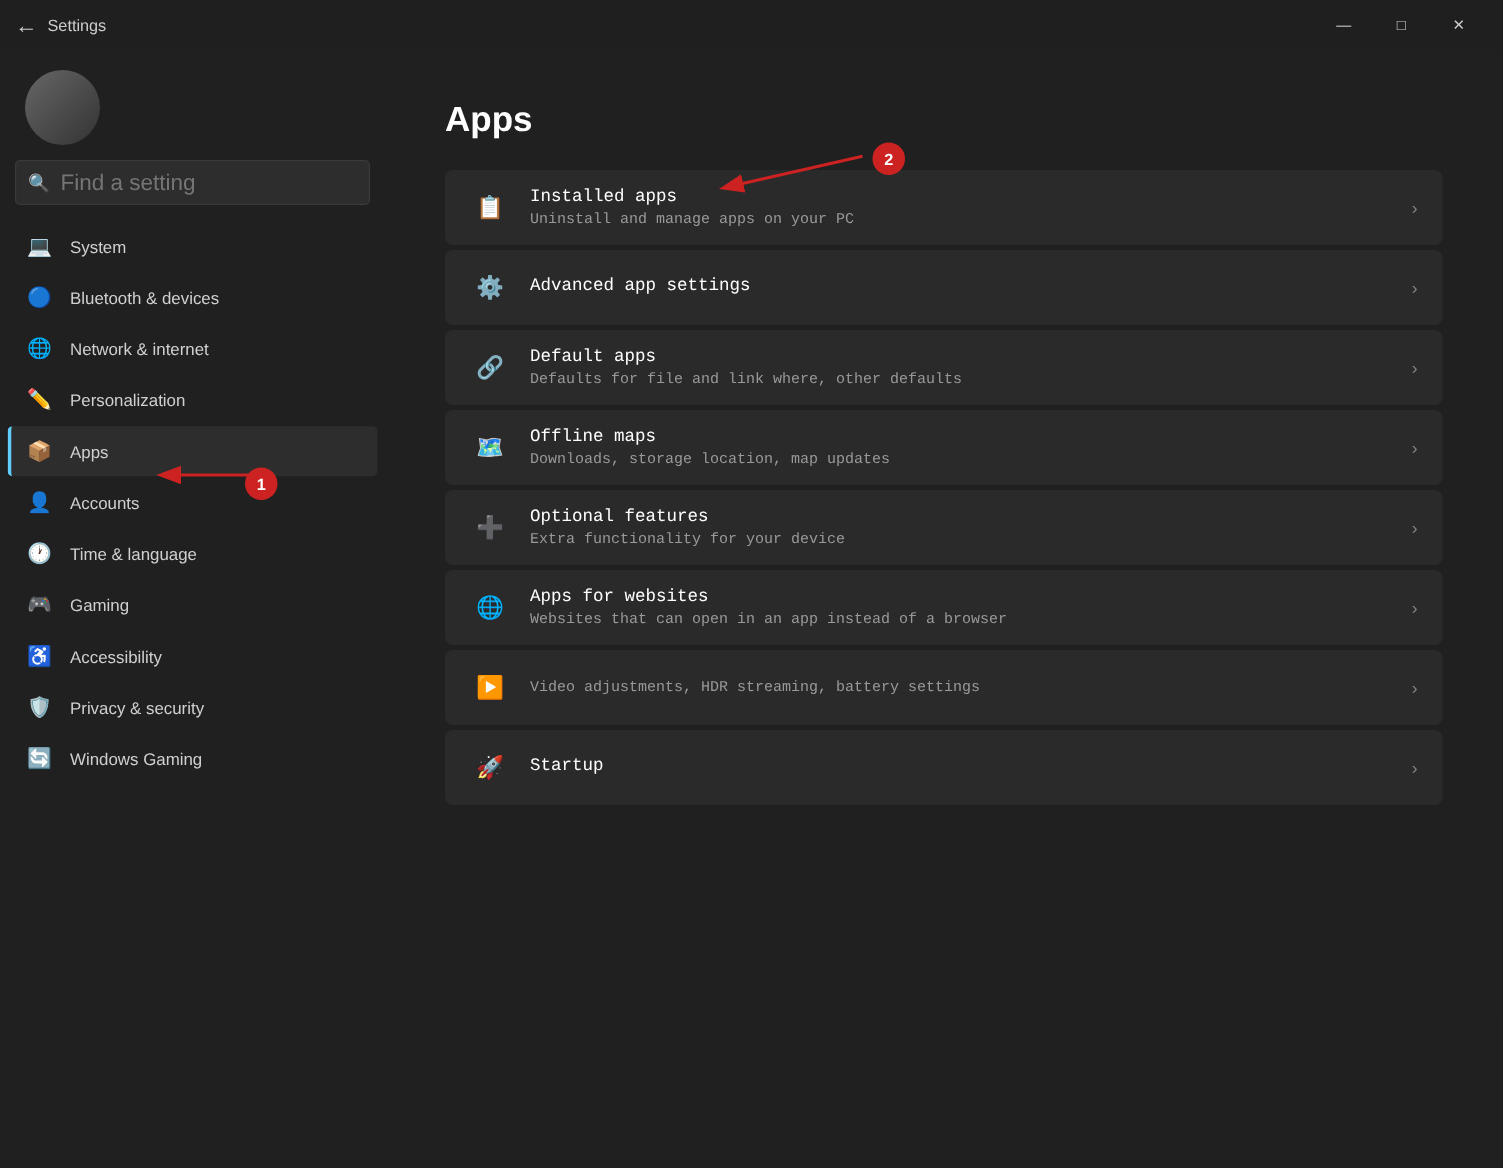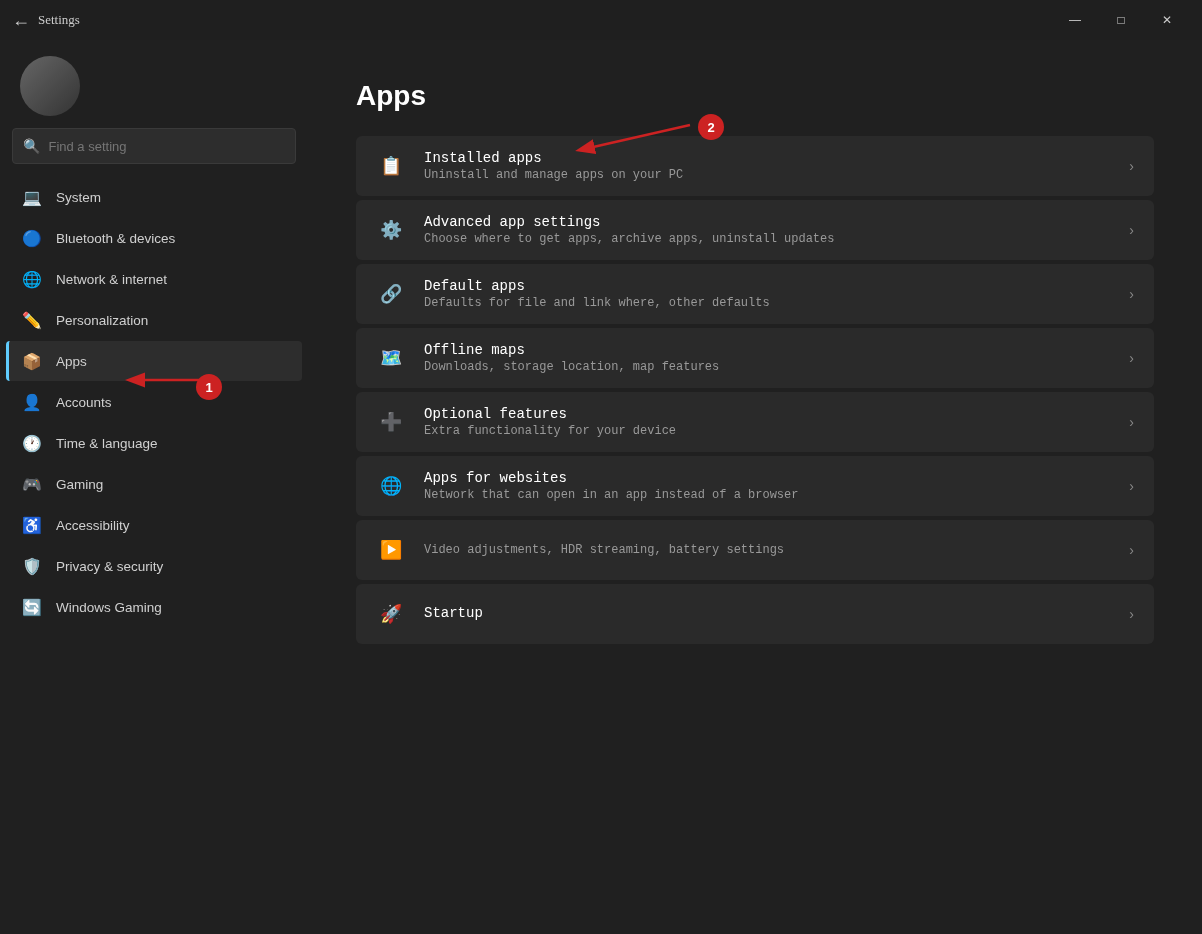--- a/index.html
+++ b/index.html
@@ -23,21 +23,20 @@
       background: #1f1f1f;
       display: flex;
       align-items: center;
       padding: 0 12px;
       flex-shrink: 0;
     }
     .titlebar-title {
       font-size: 13px;
       color: #ccc;
       margin-left: 8px;
-      font-family: Liberation Serif, serif;
     }
     .titlebar-controls {
       margin-left: auto;
       display: flex;
       gap: 0;
     }
     .titlebar-btn {
       width: 46px;
       height: 32px;
       display: flex;
@@ -92,21 +91,21 @@
       align-items: center;
       padding: 0 10px;
       gap: 8px;
       cursor: text;
     }
     .search-box input {
       background: transparent;
       border: none;
       outline: none;
       color: #aaa;
-      font-size: 13px;
+      font-size: 18px;
       flex: 1;
     }
     .search-icon-svg {
       color: #aaa;
       font-size: 14px;
     }
     .nav-item {
       display: flex;
       align-items: center;
       padding: 10px 16px;
@@ -308,53 +307,52 @@
       <div class="settings-item-text">
         <div class="settings-item-title">Installed apps</div>
         <div class="settings-item-desc">Uninstall and manage apps on your PC</div>
       </div>
       <span class="settings-item-chevron">›</span>
     </div>
           <div class="settings-item">
       <div class="settings-item-icon">⚙️</div>
       <div class="settings-item-text">
         <div class="settings-item-title">Advanced app settings</div>
-        <div class="settings-item-desc">Choose where to get apps, archive apps, uninstall updates</div>
       </div>
       <span class="settings-item-chevron">›</span>
     </div>
           <div class="settings-item">
       <div class="settings-item-icon">🔗</div>
       <div class="settings-item-text">
         <div class="settings-item-title">Default apps</div>
         <div class="settings-item-desc">Defaults for file and link where, other defaults</div>
       </div>
       <span class="settings-item-chevron">›</span>
     </div>
           <div class="settings-item">
       <div class="settings-item-icon">🗺️</div>
       <div class="settings-item-text">
         <div class="settings-item-title">Offline maps</div>
-        <div class="settings-item-desc">Downloads, storage location, map features</div>
+        <div class="settings-item-desc">Downloads, storage location, map updates</div>
       </div>
       <span class="settings-item-chevron">›</span>
     </div>
           <div class="settings-item">
       <div class="settings-item-icon">➕</div>
       <div class="settings-item-text">
         <div class="settings-item-title">Optional features</div>
         <div class="settings-item-desc">Extra functionality for your device</div>
       </div>
       <span class="settings-item-chevron">›</span>
     </div>
           <div class="settings-item">
       <div class="settings-item-icon">🌐</div>
       <div class="settings-item-text">
         <div class="settings-item-title">Apps for websites</div>
-        <div class="settings-item-desc">Network that can open in an app instead of a browser</div>
+        <div class="settings-item-desc">Websites that can open in an app instead of a browser</div>
       </div>
       <span class="settings-item-chevron">›</span>
     </div>
           <div class="settings-item">
       <div class="settings-item-icon">▶️</div>
       <div class="settings-item-text">
         <div class="settings-item-desc">Video adjustments, HDR streaming, battery settings</div>
       </div>
       <span class="settings-item-chevron">›</span>
     </div>

